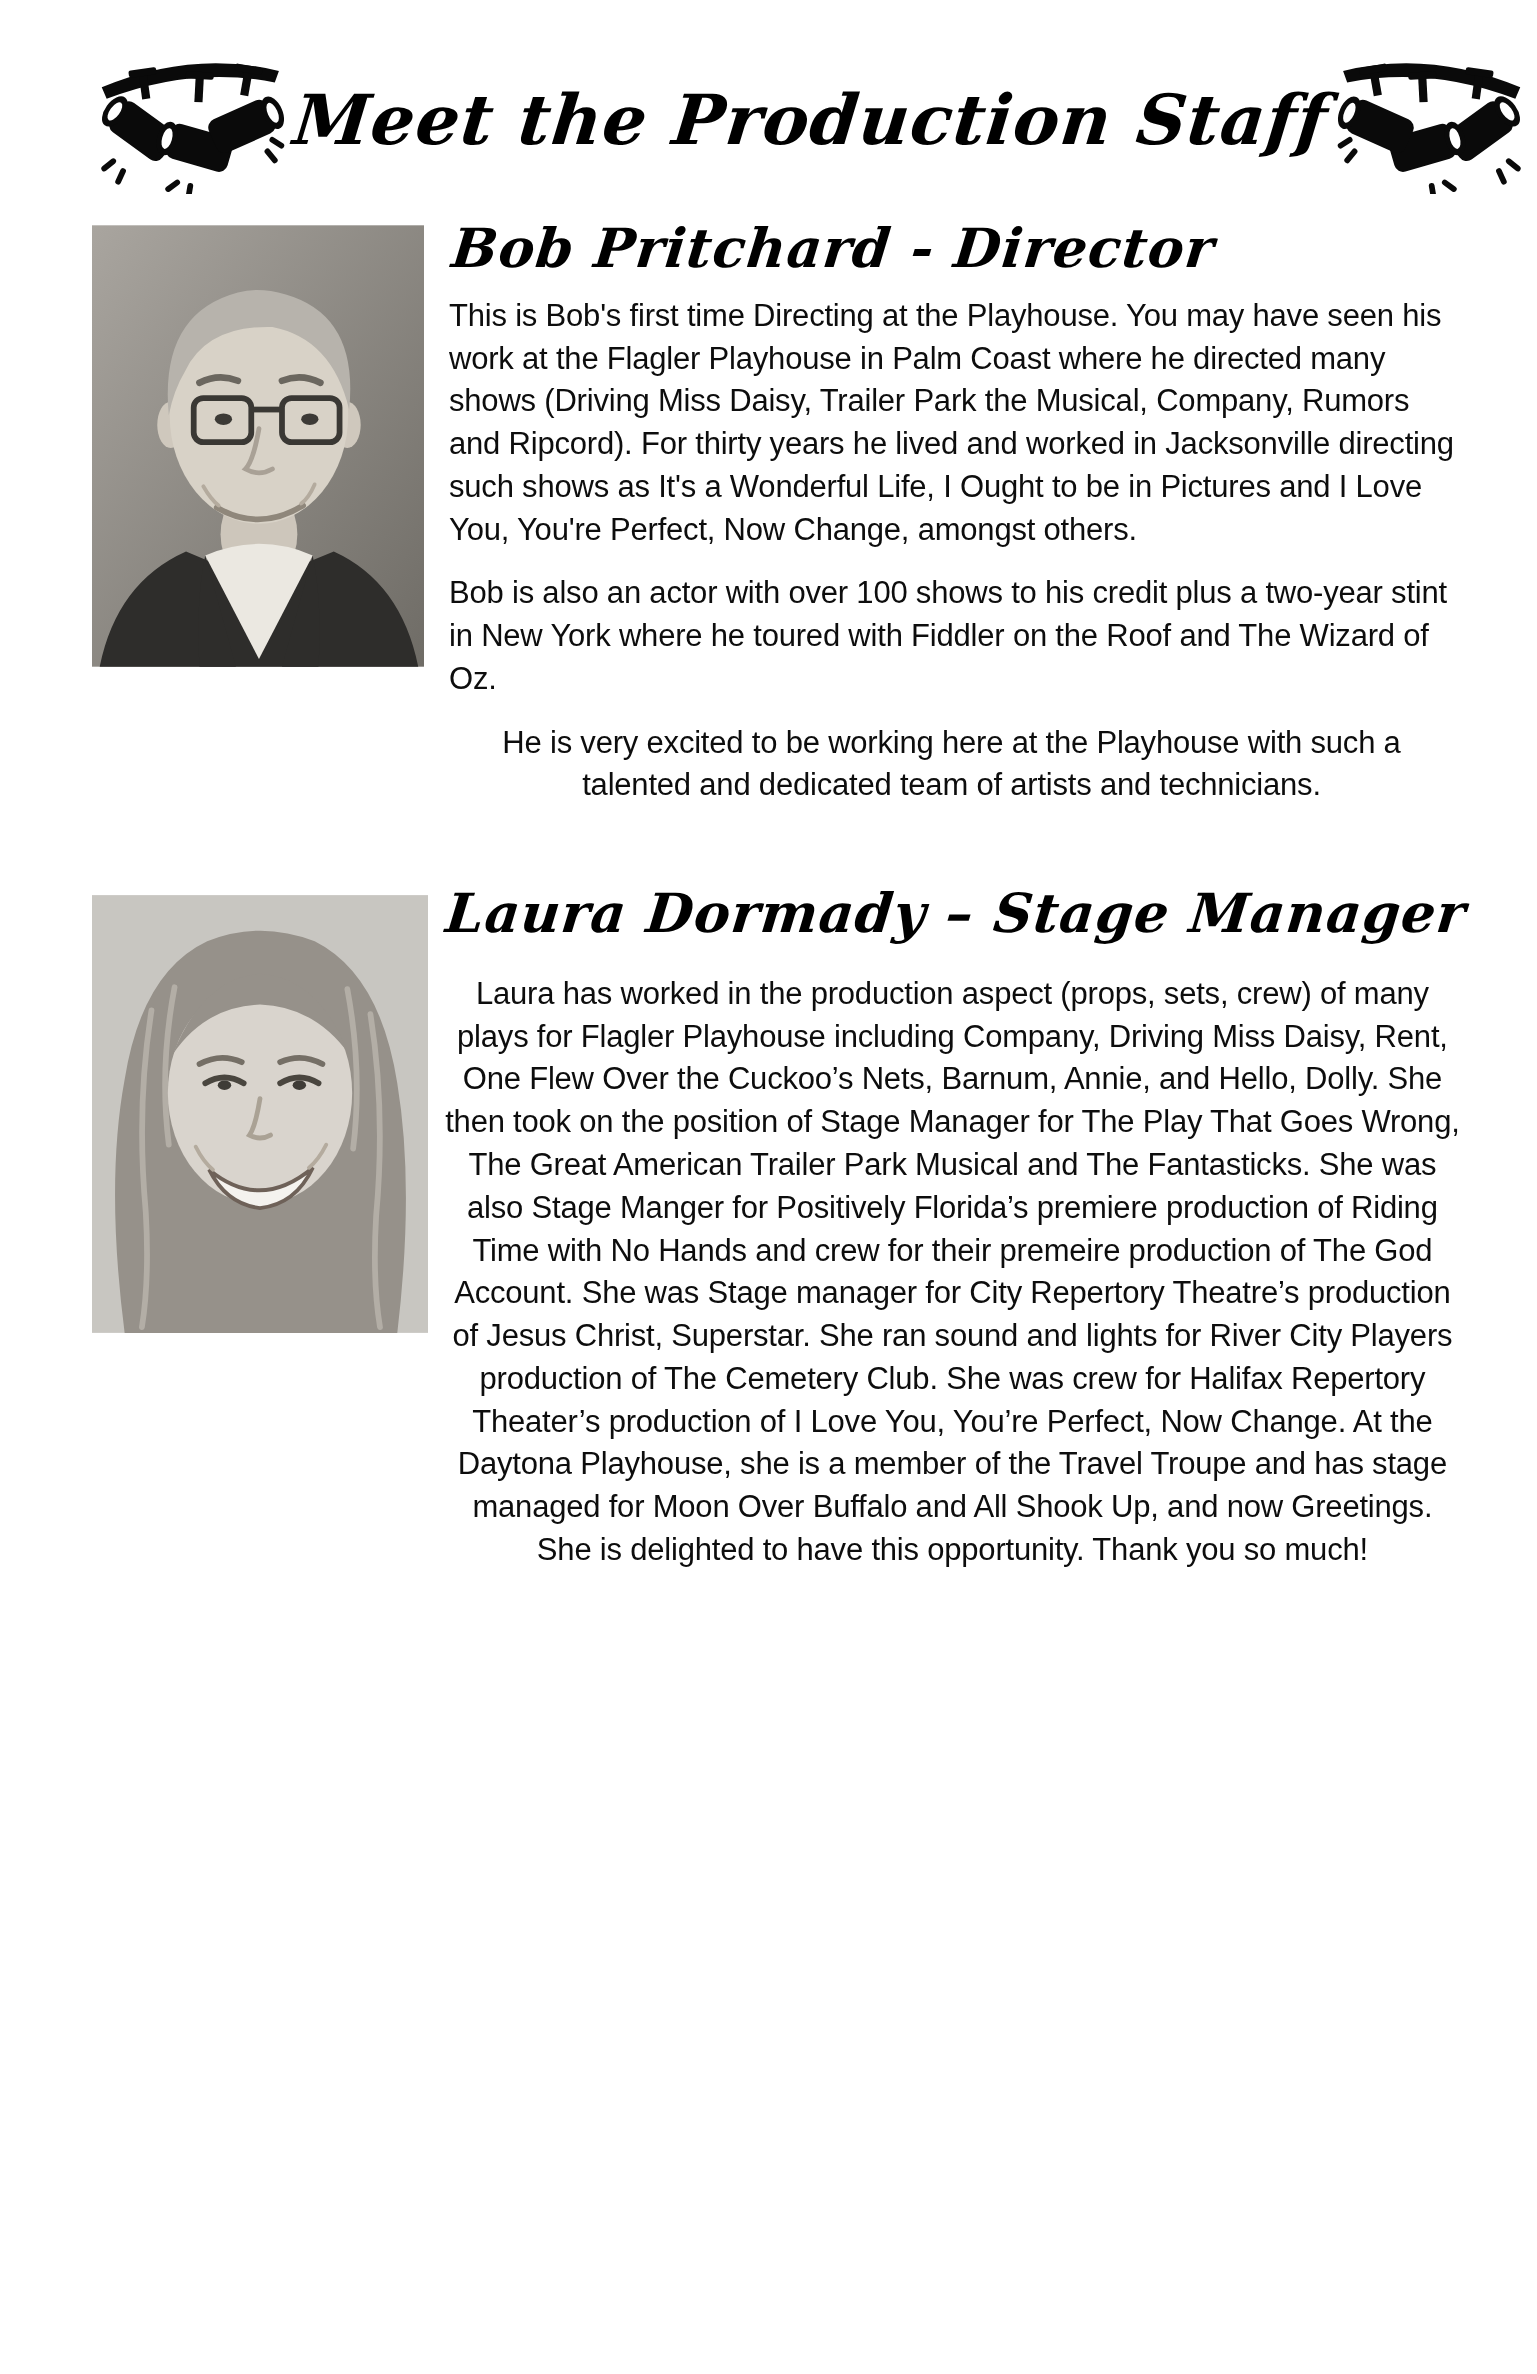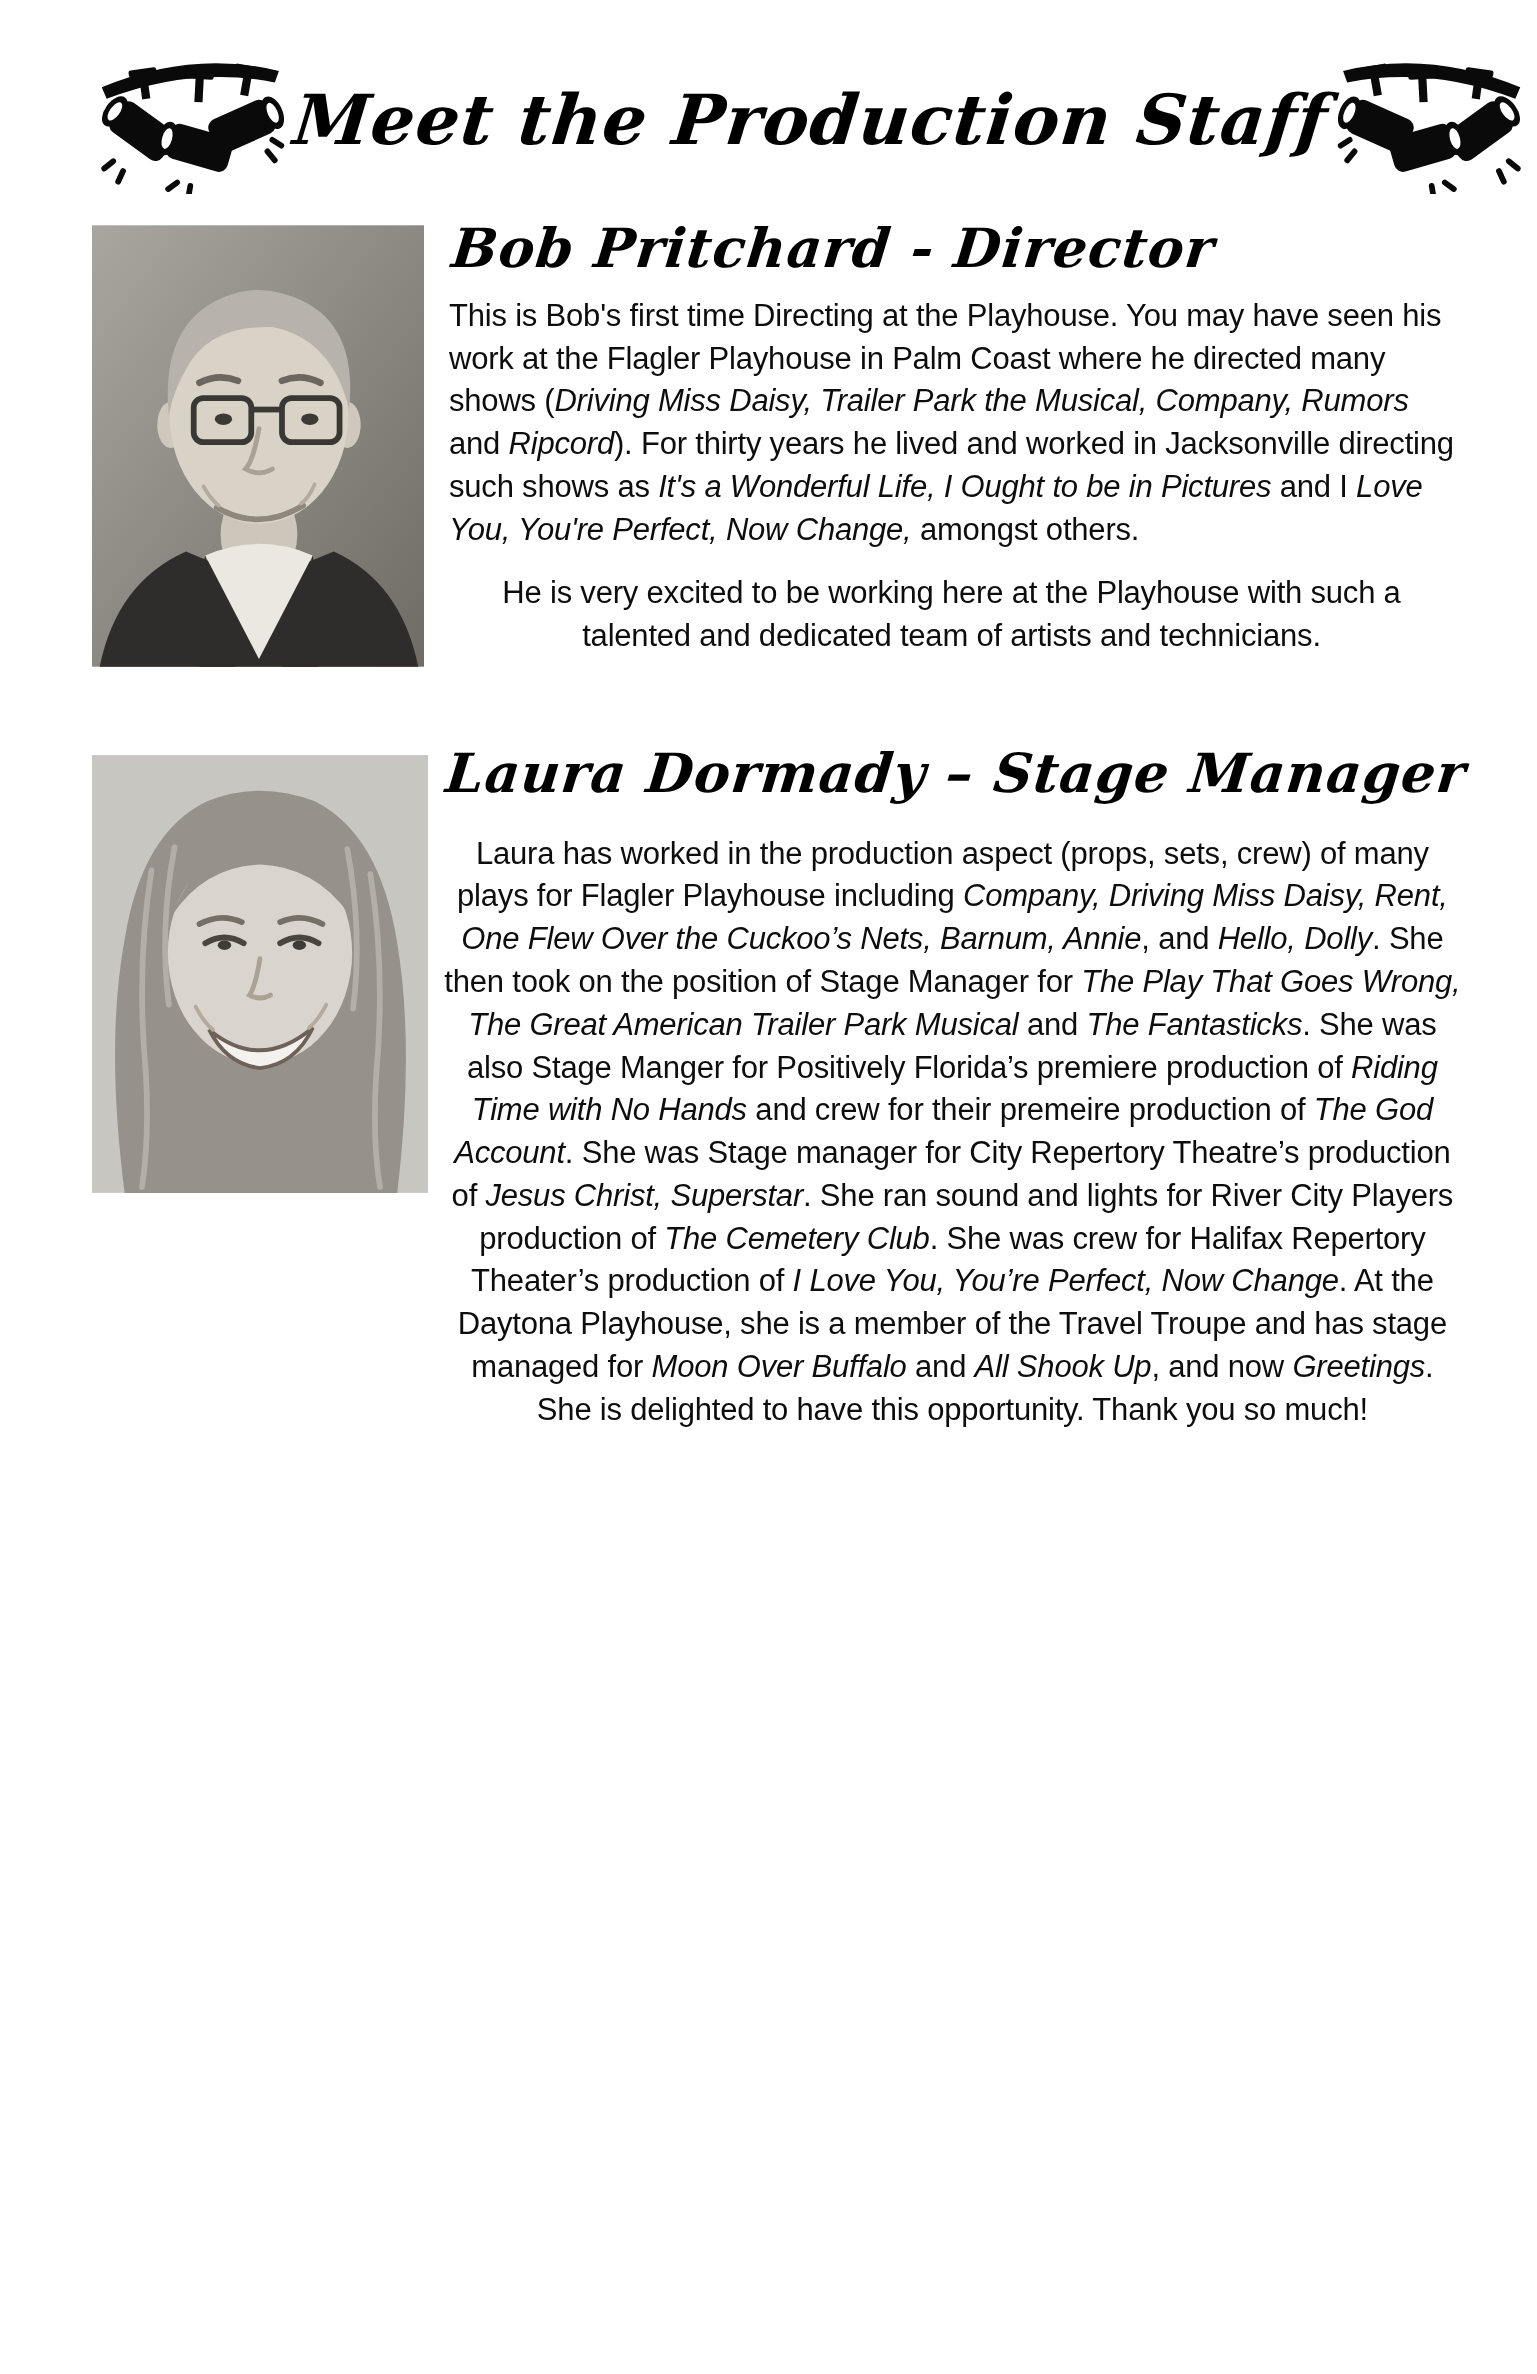--- a/index.html
+++ b/index.html
@@ -91,21 +91,21 @@
   .bob .staff-heading { margin-top: -7.7px; }
   .laura .staff-heading { margin-top: -13.4px; margin-bottom: 29px; }
 
   .bio p {
     margin: 0 0 21px 0;
     font-size: 31px;
     line-height: 1.38;
     letter-spacing: -0.2px;
   }
   .bio p:last-child { margin-bottom: 0; text-align: center; }
-  .it { font-style: italic; }
+  .it { }
 </style>
 </head>
 <body>
 
 <div class="page">
 
   <div class="header">
 
     <div class="spotlight left">
       <svg viewBox="0 0 230 178" xmlns="http://www.w3.org/2000/svg" aria-hidden="true">
@@ -200,20 +200,21 @@
         <ellipse cx="227" cy="202" rx="9" ry="6" fill="#3c3a36"></ellipse>
         <path d="M174 212 Q168 246 160 254 Q174 262 188 254" stroke="#a9a196" stroke-width="5" fill="none" stroke-linecap="round"></path>
         <path d="M130 294 Q174 320 220 292" stroke="#8f877b" stroke-width="6" fill="none" stroke-linecap="round"></path>
         <path d="M116 272 Q124 286 132 292" stroke="#b4ab9e" stroke-width="4" fill="none" stroke-linecap="round"></path>
         <path d="M232 270 Q226 284 218 290" stroke="#b4ab9e" stroke-width="4" fill="none" stroke-linecap="round"></path>
       </svg>
     </div>
     <div class="bio">
       <h2 class="staff-heading">Bob Pritchard - Director</h2>
       <p><span>This is Bob's first time Directing at the Playhouse. You may have seen his work at the Flagler Playhouse in Palm Coast where he directed many shows (</span><span class="it">Driving Miss Daisy, Trailer Park the Musical, Company, Rumors</span><span> and </span><span class="it">Ripcord</span><span>). For thirty years he lived and worked in Jacksonville directing such shows as </span><span class="it">It's a Wonderful Life, I Ought to be in Pictures</span><span> and I </span><span class="it">Love You, You're Perfect, Now Change,</span><span> amongst others.</span></p>
+      <p><span>Bob is also an actor with over 100 shows to his credit plus a two-year stint in New York where he toured with </span><span class="it">Fiddler on the Roof</span><span> and </span><span class="it">The Wizard of Oz</span><span>.</span></p>
       <p><span>He is very excited to be working here at the Playhouse with such a talented and dedicated team of artists and technicians.</span></p>
     </div>
   </div>
 
   <div class="staff-section laura">
     <div class="photo" role="img" aria-label="Black-and-white headshot of Laura Dormady">
       <svg viewBox="0 0 350 456" width="336" height="438" xmlns="http://www.w3.org/2000/svg">
         <rect width="350" height="456" fill="#c8c6c1"></rect>
         <ellipse cx="175" cy="436" rx="74" ry="58" fill="#d5cfc7"></ellipse>
         <path d="M34 456 Q14 300 34 192 Q52 80 120 48 Q175 26 232 48 Q300 82 318 196 Q336 305 318 456 Z" fill="#96918a"></path>

